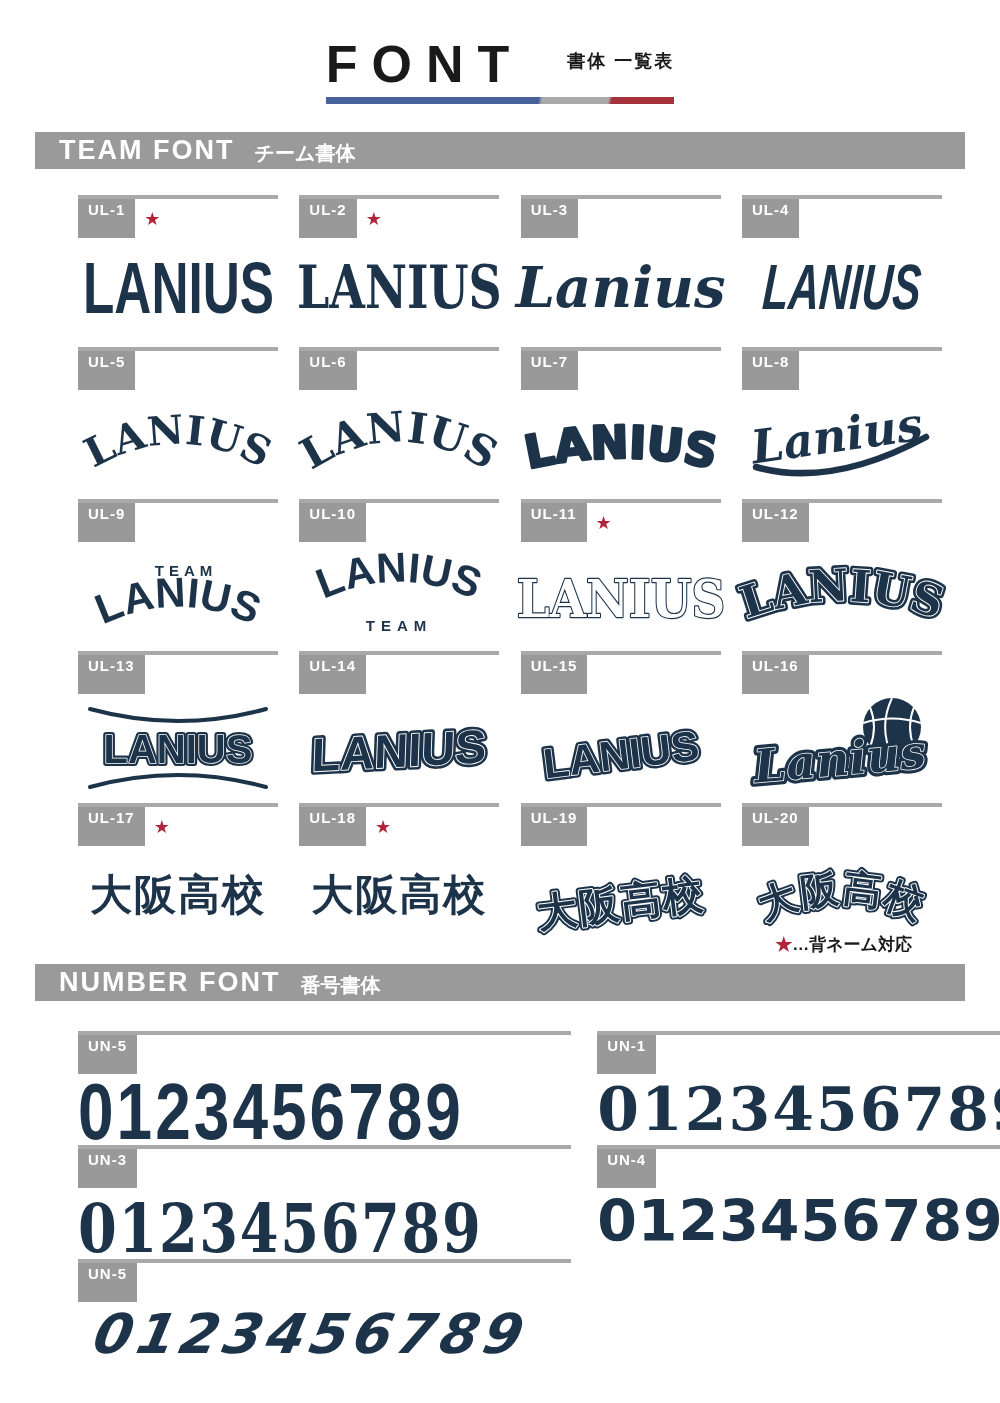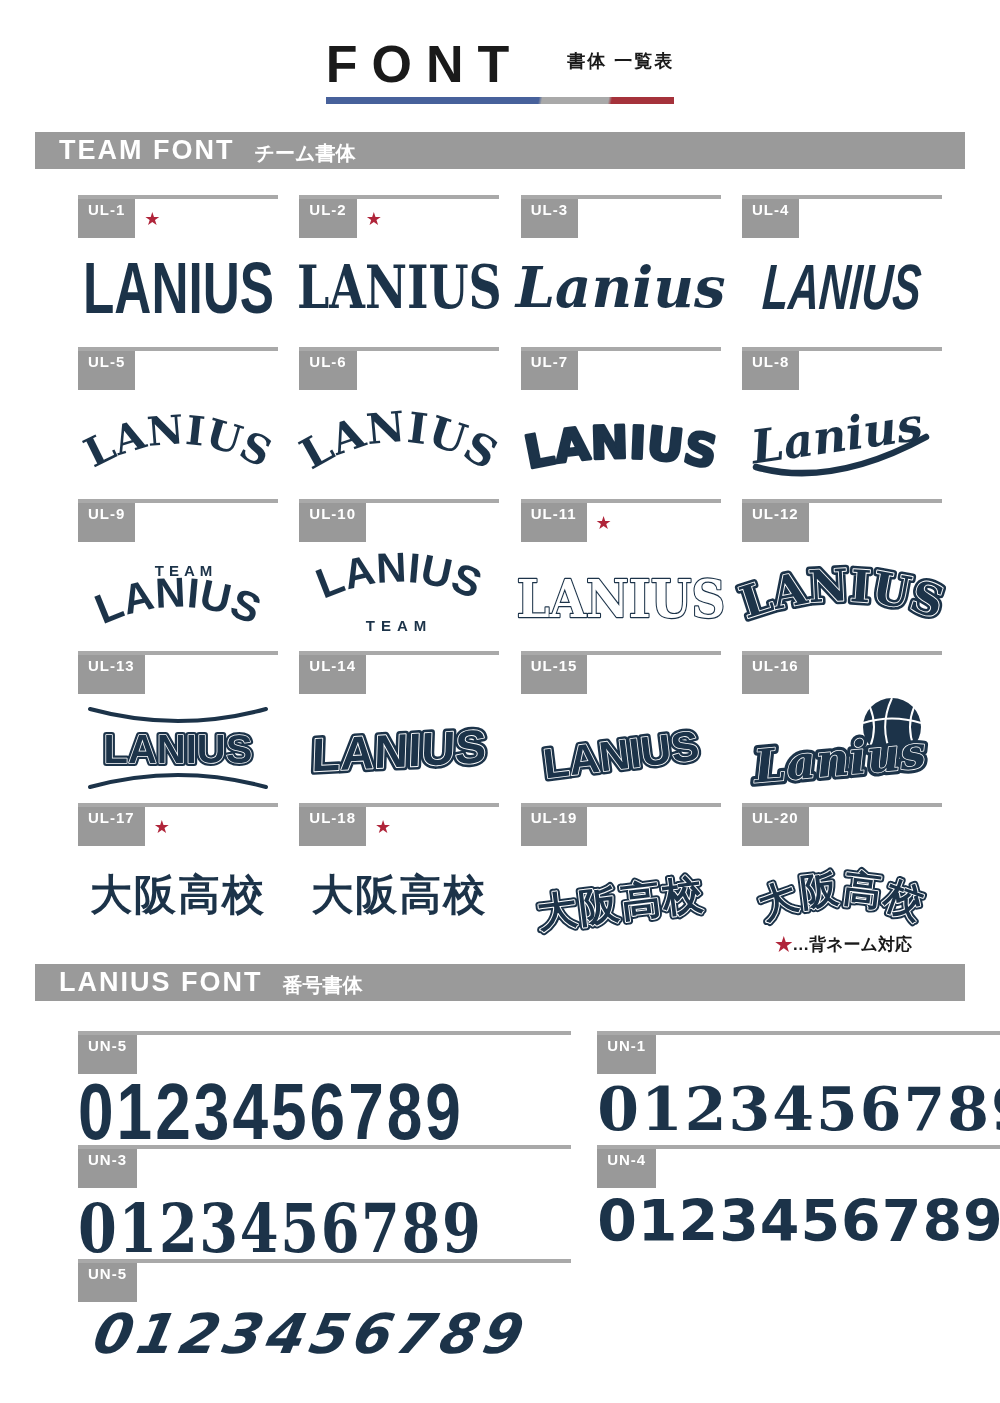--- a/index.html
+++ b/index.html
@@ -362,21 +362,21 @@
     </div>
   </div>
 
 </div>
 
 <div class="legend">
   <span class="star">★</span><span>…背ネーム対応</span>
 </div>
 
 <div class="section-bar bar-number">
-  <span class="section-en">LANIUS FONT</span>
+  <span class="section-en">NUMBER FONT</span>
   <span class="section-ja">番号書体</span>
 </div>
 
 <div class="num-grid">
 
   <div class="num-cell">
     <div class="cell-rule"></div>
     <div class="cell-tagrow">
       <span class="tag">UN-5</span>
     </div>

